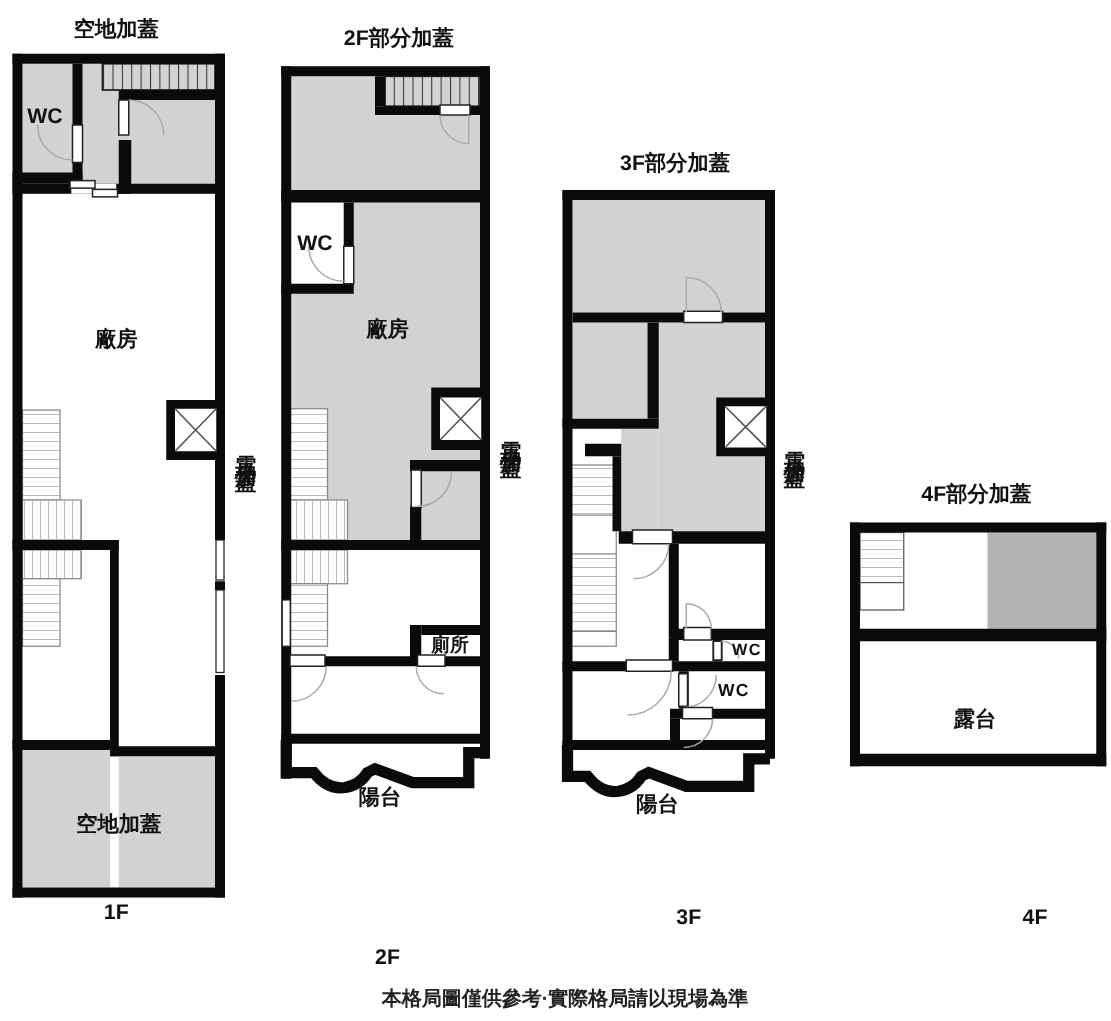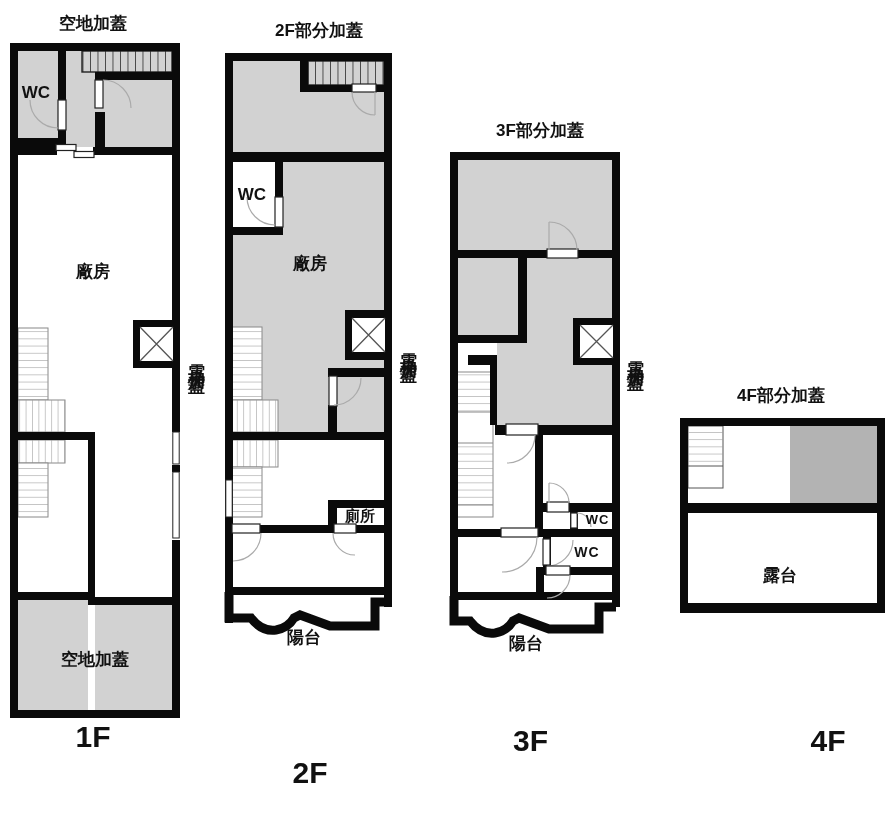--- a/index.html
+++ b/index.html
@@ -4,21 +4,21 @@
 <style>
   html,body{margin:0;padding:0;background:#fff;}
   #stage{position:relative;width:889px;height:817px;background:#fff;overflow:hidden;
          font-family:"Liberation Sans","DejaVu Sans",sans-serif;}
   #plan-svg{position:absolute;left:0;top:0;}
   .lbl{position:absolute;color:#111;text-align:center;white-space:nowrap;}
   .title{font-size:17px;font-weight:bold;}
   .room{font-size:17px;font-weight:bold;}
   .room-sm{font-size:15px;font-weight:bold;}
   .wc-sm{font-size:13px;font-weight:bold;letter-spacing:1px;}
-  .floor-tag{font-size:30px;font-weight:600;}
+  .floor-tag{font-size:17px;font-weight:600;}
   .vert{writing-mode:vertical-rl;text-orientation:upright;font-size:17px;font-weight:bold;
         letter-spacing:4px;height:110px;line-height:20px;}
   .disclaimer{font-size:16px;font-weight:bold;color:#222;}
 </style>
 </head>
 <body>
 
 <div id="stage">
 
 <svg id="plan-svg" width="889" height="817" viewBox="0 0 889 817">
@@ -255,18 +255,19 @@
   <div class="lbl room" style="left:260px;top:252px;width:100px;">廠房</div>
   <div class="lbl vert" style="left:398px;top:293px;">電梯加蓋</div>
   <div class="lbl room-sm" style="left:330px;top:507px;width:60px;">廁所</div>
   <div class="lbl room" style="left:254px;top:626px;width:100px;">陽台</div>
   <div class="lbl floor-tag" style="left:270px;top:756px;width:80px;">2F</div>
 
   <div class="lbl vert" style="left:625px;top:301px;">電梯加蓋</div>
   <div class="lbl wc-sm" style="left:580px;top:512px;width:35px;">WC</div>
   <div class="lbl wc-sm" style="left:567px;top:544px;width:40px;font-size:14px;">WC</div>
   <div class="lbl room" style="left:476px;top:632px;width:100px;">陽台</div>
-  <div class="lbl floor-tag" style="left:468px;top:724px;width:80px;text-align:right;">3F</div>
+  <div class="lbl floor-tag" style="left:511px;top:724px;width:80px;">3F</div>
 
   <div class="lbl room" style="left:730px;top:564px;width:100px;">露台</div>
   <div class="lbl floor-tag" style="left:788px;top:724px;width:80px;">4F</div>
 
+  <div class="lbl disclaimer" style="left:202px;top:789px;width:500px;">本格局圖僅供參考·實際格局請以現場為準</div>
 </div>
 
 </body></html>

